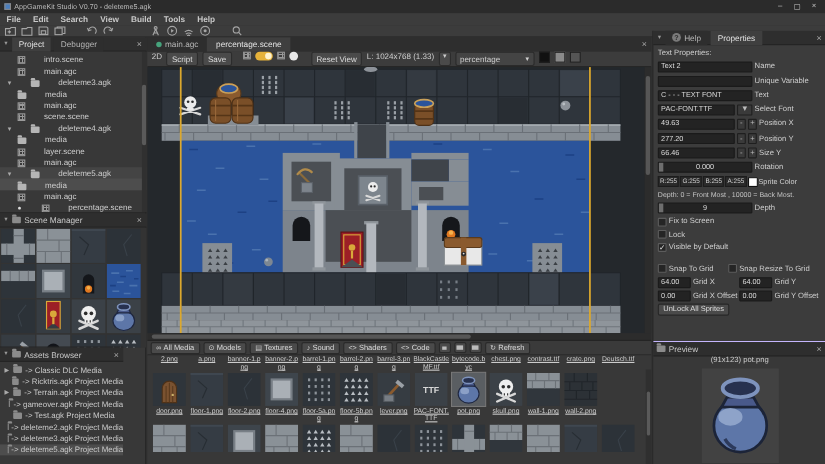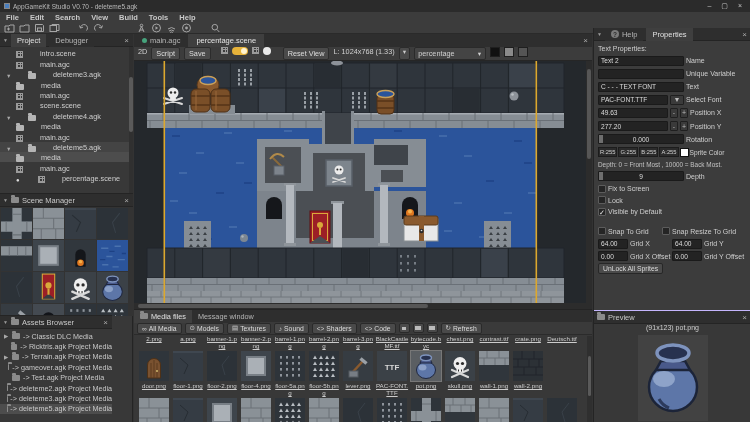--- a/index.html
+++ b/index.html
@@ -258,20 +258,24 @@
             <span>scene.scene</span>
           </div>
           <div class="trow" style="padding-left: 6px;">
             <span class="arr">▼</span>
             <span class="fold"></span>
             <span>deleteme4.agk</span>
           </div>
           <div class="trow" style="padding-left: 16px;">
             <span class="fold"></span>
             <span>media</span>
+          </div>
+          <div class="trow" style="padding-left: 16px;">
+            <span class="gridic"></span>
+            <span>layer.scene</span>
           </div>
           <div class="trow" style="padding-left: 16px;">
             <span class="gridic"></span>
             <span>main.agc</span>
           </div>
           <div class="trow hl" style="padding-left: 6px;">
             <span class="arr">▼</span>
             <span class="fold"></span>
             <span>deleteme5.agk</span>
           </div>
@@ -727,27 +731,20 @@
         </svg>
       <div class="canv-vscroll">
           <div class="th"></div>
         </div>
     </div>
     <div class="hscroll">
         <div class="th"></div>
       </div>
 
     <div id="media-panel">
-      <div class="mtabs">
-        <span class="ptab active">
-          <span class="fold dark"></span>
-          <span>Media files</span>
-        </span>
-        <span class="ptab">Message window</span>
-      </div>
       <div class="mfilters" id="media-filters">
           <span class="fbtn">
             <span class="ic">∞</span>
             <span>All Media</span>
           </span>
           <span class="fbtn">
             <span class="ic">⊙</span>
             <span>Models</span>
           </span>
           <span class="fbtn">
@@ -1112,20 +1109,26 @@
           <span class="stp">+</span>
           <span class="plab">Position X</span>
         </div>
         <div class="prow">
           <input class="pin w70" readonly="" value="277.20" style="">
           <span class="stp">-</span>
           <span class="stp">+</span>
           <span class="plab">Position Y</span>
         </div>
         <div class="prow">
+          <input class="pin w70" readonly="" value="66.46" style="">
+          <span class="stp">-</span>
+          <span class="stp">+</span>
+          <span class="plab">Size Y</span>
+        </div>
+        <div class="prow">
           <span class="sliderbox">
               <span class="handle"></span>
               <span>0.000</span>
             </span>
           <span class="plab">Rotation</span>
         </div>
         <div class="prow" style="gap:1px">
           <span class="ccell">R:255</span>
           <span class="ccell">G:255</span>
           <span class="ccell">B:255</span>

